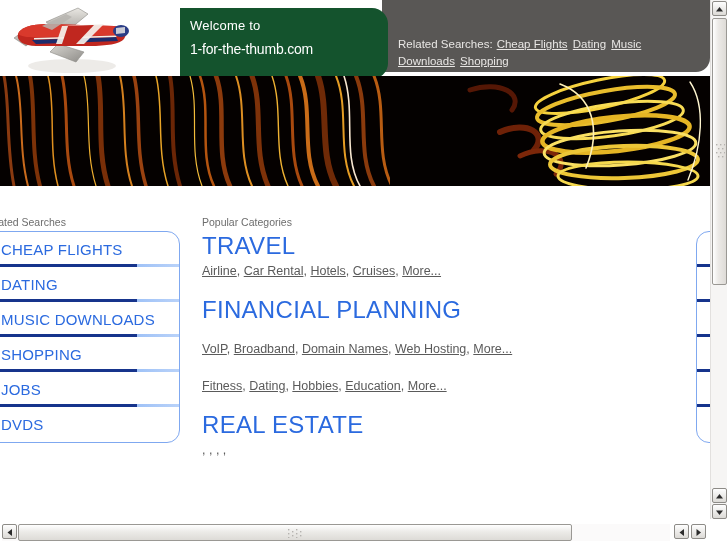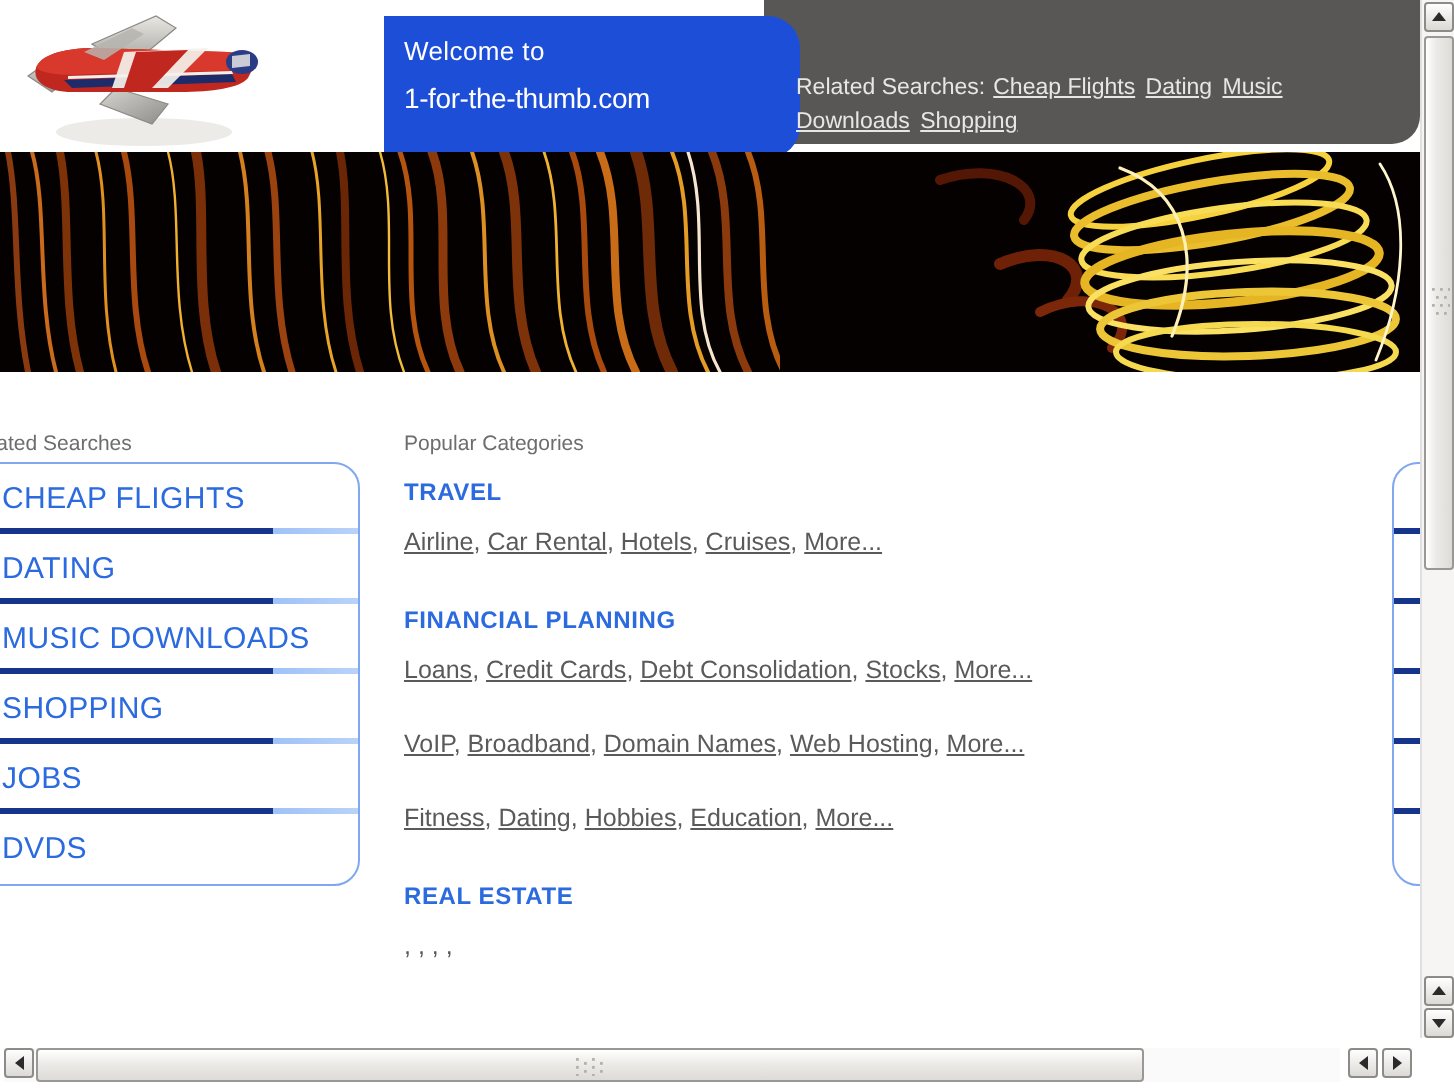--- a/index.html
+++ b/index.html
@@ -36,26 +36,25 @@
   }
   #plane-logo {
     position: absolute;
     left: 6px; top: 4px;
     width: 128px; height: 74px;
   }
   #welcome-box {
     position: absolute;
     left: 180px; top: 8px;
     width: 208px; height: 71px;
-    background: #1d4ed8;
+    background: #14532d;
     border-top-right-radius: 16px;
     border-bottom-right-radius: 16px;
     color: #ffffff;
     padding: 9px 0 0 10px;
-    margin-left: 12px;
   }
   #welcome-line1 {
     font-size: 13px;
     line-height: 17px;
     color: #ffffff;
     letter-spacing: 0.2px;
   }
   #welcome-line2 {
     font-size: 14px;
     line-height: 26px;
@@ -146,25 +145,24 @@
   #right-rail .rail-item { color: transparent; }
 
   
   #categories {
     position: absolute;
     left: 202px; top: 48px;
     width: 470px;
   }
   .cat { margin-bottom: 17px; }
   .cat-title {
-    font-size: 12px;
+    font-size: 24px;
     color: #2b6adf;
     line-height: 24px;
     letter-spacing: 0.3px;
-    font-weight: bold;
   }
   .cat-links {
     font-size: 12.5px;
     line-height: 20px;
     color: #5a5a5a;
     margin-top: 3px;
   }
   .cat-links a {
     color: #5a5a5a;
     text-decoration: underline;
@@ -384,21 +382,20 @@
 
     <div id="categories">
 
       <div class="cat">
         <div class="cat-title">TRAVEL</div>
         <div class="cat-links"><a href="#">Airline</a>, <a href="#">Car Rental</a>, <a href="#">Hotels</a>, <a href="#">Cruises</a>, <a href="#">More...</a></div>
       </div>
 
       <div class="cat">
         <div class="cat-title">FINANCIAL PLANNING</div>
-        <div class="cat-links"><a href="#">Loans</a>, <a href="#">Credit Cards</a>, <a href="#">Debt Consolidation</a>, <a href="#">Stocks</a>, <a href="#">More...</a></div>
       </div>
 
       <div class="cat">
         <div class="cat-links"><a href="#">VoIP</a>, <a href="#">Broadband</a>, <a href="#">Domain Names</a>, <a href="#">Web Hosting</a>, <a href="#">More...</a></div>
       </div>
 
       <div class="cat">
         <div class="cat-links"><a href="#">Fitness</a>, <a href="#">Dating</a>, <a href="#">Hobbies</a>, <a href="#">Education</a>, <a href="#">More...</a></div>
       </div>
 

